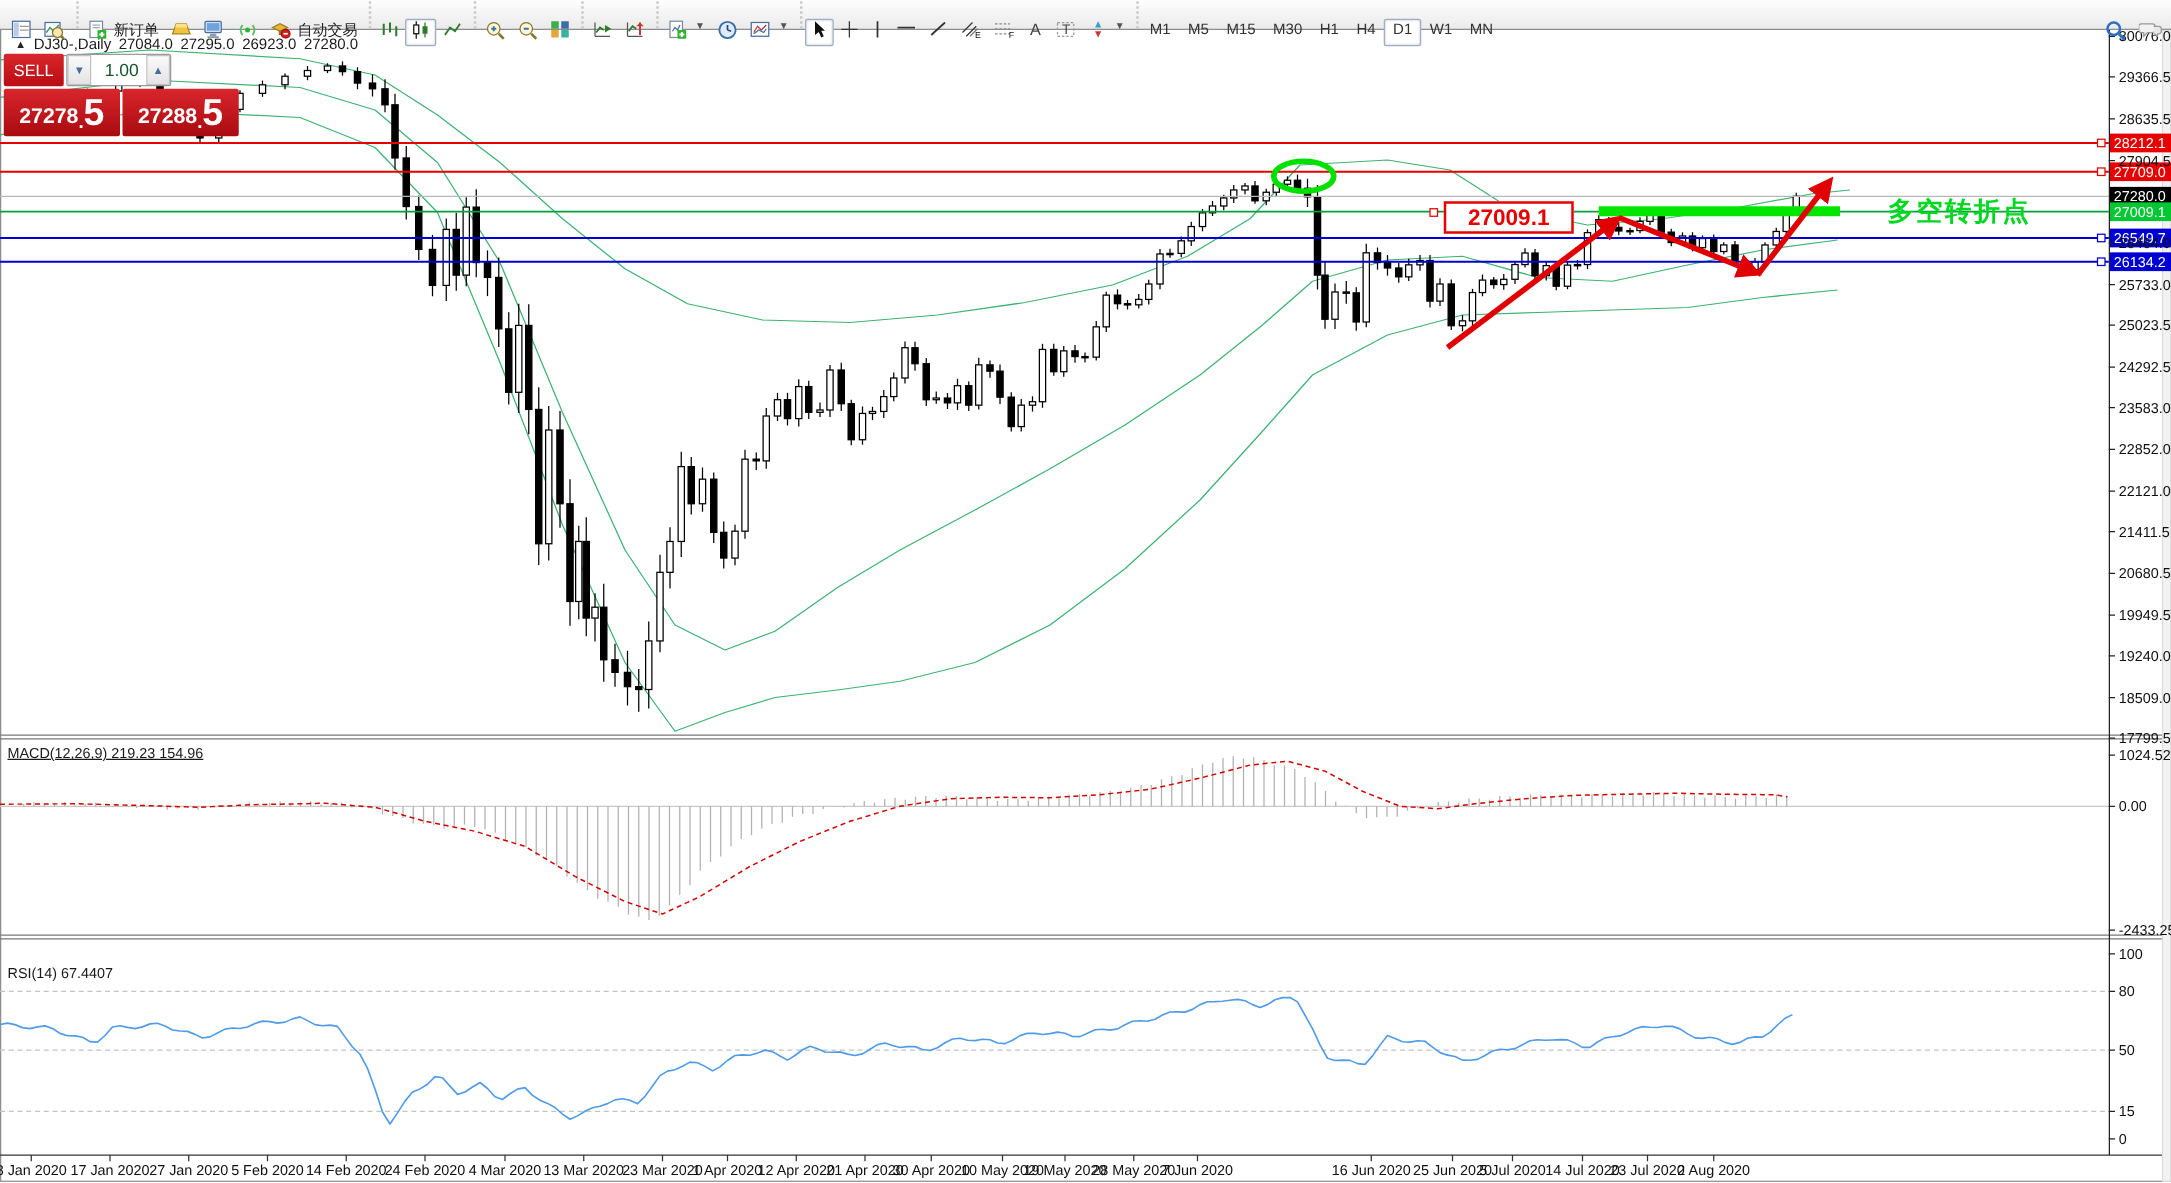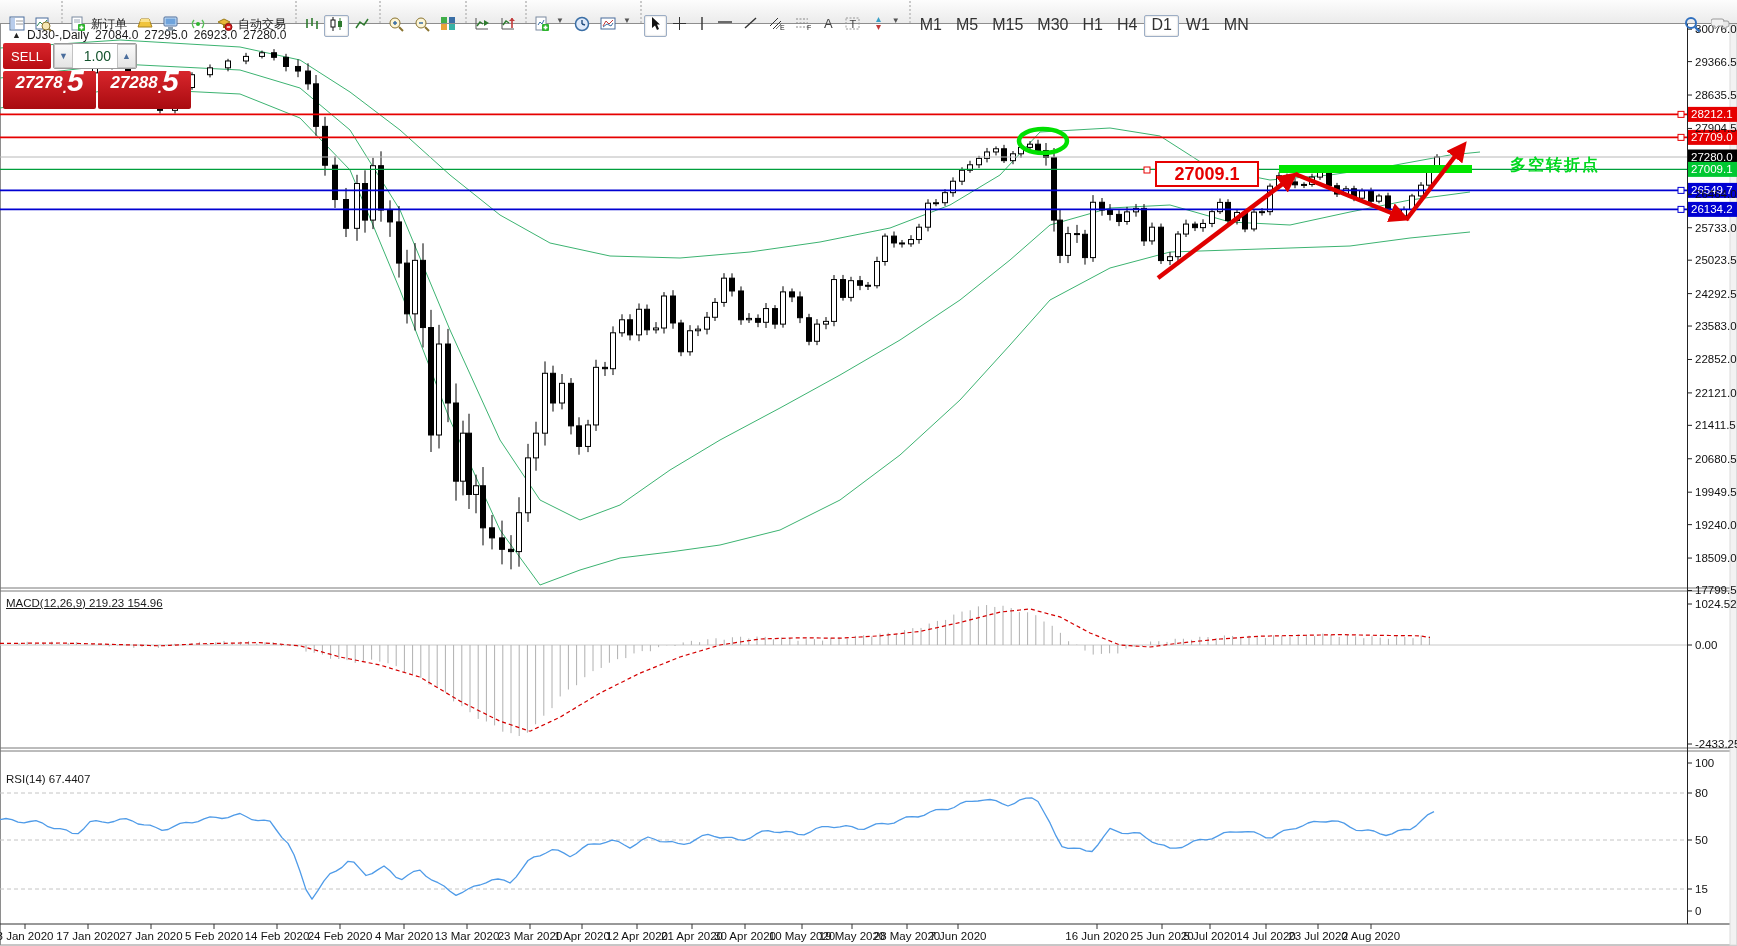--- a/index.html
+++ b/index.html
@@ -4,45 +4,45 @@
 <style>
   html,body{margin:0;padding:0;background:#fff;}
   #app{position:relative;width:1737px;height:946px;font-family:"Liberation Sans",sans-serif;overflow:hidden;background:#fff;}
   
   #toolbar{position:absolute;left:0;top:0;width:1737px;height:23px;background:linear-gradient(#fdfdfd,#ebebeb);border-bottom:1px solid #8e8e8e;display:flex;align-items:center;font-size:12px;color:#222;z-index:20;}
   .tgroup{display:flex;align-items:center;height:22px;padding:0 2px;border-left:2px dotted #c9c9c9;margin-left:2px;}
   .tbtn{display:flex;align-items:flex-start;gap:5px;height:20px;padding:0 4px;border:1px solid transparent;border-radius:2px;cursor:default;white-space:nowrap;margin-top:28px;}
   .tbtn.active{background:#fff;border:1px solid #9daec5;box-shadow:inset 0 0 2px #bbb;}
   .tbtn svg{display:block;}
   .caret{font-size:8px;color:#555;margin-left:1px;}
-  .tf{padding:0 6px;font-size:16px;color:#333;}
+  .tf{padding:0 6px;font-size:12px;color:#333;}
   #toolbar .spacer{flex:1;}
   
   .ovl{position:absolute;z-index:10;}
   #chart-title{left:12px;top:28px;font-size:12px;color:#1a1a1a;display:flex;gap:6px;align-items:center;}
   #chart-title .tri{font-size:9px;color:#222;}
   
   #oneclick{left:3px;top:43px;width:188px;z-index:12;}
   #oc-row1{display:flex;height:26px;gap:2px;}
   .oc-btn{background:linear-gradient(#d8262c,#b90d13);color:#fff;font-size:13px;display:flex;align-items:center;justify-content:center;border-radius:2px;}
   #oc-sell{width:48px;}
   #oc-buy{width:52px;margin-top:36px;}
   #oc-spin{flex:1;display:flex;border:1px solid #9a9a9a;background:#fff;border-radius:2px;}
   .oc-arr{width:17px;display:flex;align-items:center;justify-content:center;color:#4a6d9c;font-size:9px;background:linear-gradient(#fafafa,#e4e4e4);border:1px solid #c2c2c2;}
   #oc-vol{flex:1;display:flex;align-items:center;justify-content:flex-end;padding-right:6px;font-size:14px;color:#14532d;}
   #oc-row2{display:flex;height:38px;gap:2px;margin-top:2px;}
-  .oc-price{flex:1;background:linear-gradient(#d8262c,#a90b10);color:#fff;display:flex;align-items:flex-end;justify-content:center;border-radius:2px;padding-bottom:13px;font-style:italic;}
+  .oc-price{flex:1;background:linear-gradient(#d8262c,#a90b10);color:#fff;display:flex;align-items:flex-end;justify-content:center;border-radius:2px;padding-bottom:3px;}
   .oc-main{font-size:17px;font-weight:bold;line-height:26px;}
   .oc-dot{font-size:15px;font-weight:bold;}
   .oc-pip{font-size:30px;font-weight:bold;line-height:30px;}
   .ind-label{font-size:11.5px;color:#1a1a1a;}
   #macd-label{left:6px;top:597px;text-decoration:underline;}
   #rsi-label{left:6px;top:773px;}
   #level-callout{left:1155px;top:161px;width:100px;height:22px;border:2px solid #e60000;background:#fff;color:#e60000;font-size:18px;font-weight:bold;text-align:center;line-height:22px;z-index:11;}
-  #turning-point{left:1510px;top:155px;font-size:16px;font-weight:bold;color:#00d820;letter-spacing:2px;z-index:11;font-family:"Liberation Sans",sans-serif;}
+  #turning-point{left:1510px;top:155px;font-size:21px;font-weight:bold;color:#00d820;letter-spacing:2px;z-index:11;font-family:"Liberation Sans",sans-serif;}
   #chart-svg{position:absolute;left:0;top:0;z-index:1;}
 </style>
 </head>
 <body>
 
 <div id="app">
 
   <div id="toolbar">
     <div class="tgroup" style="border-left:none;">
       <div class="tbtn">

